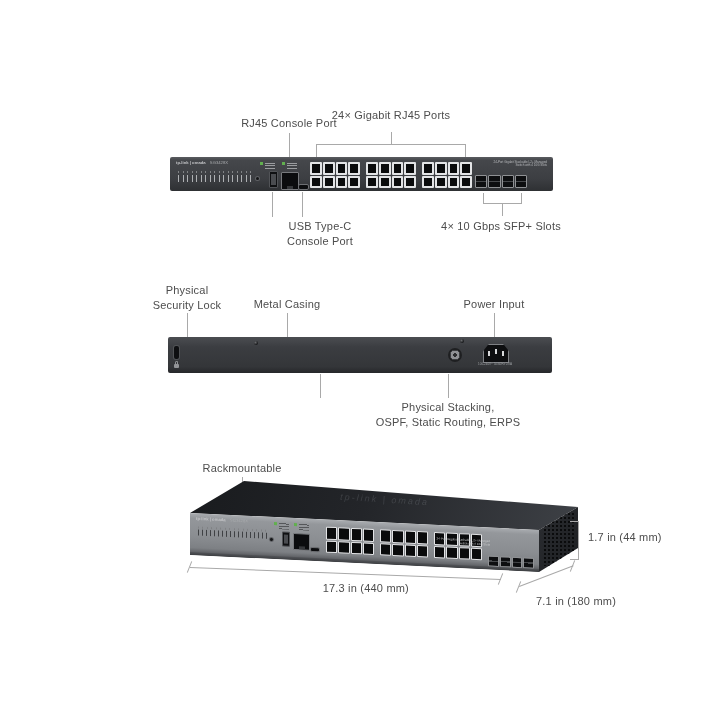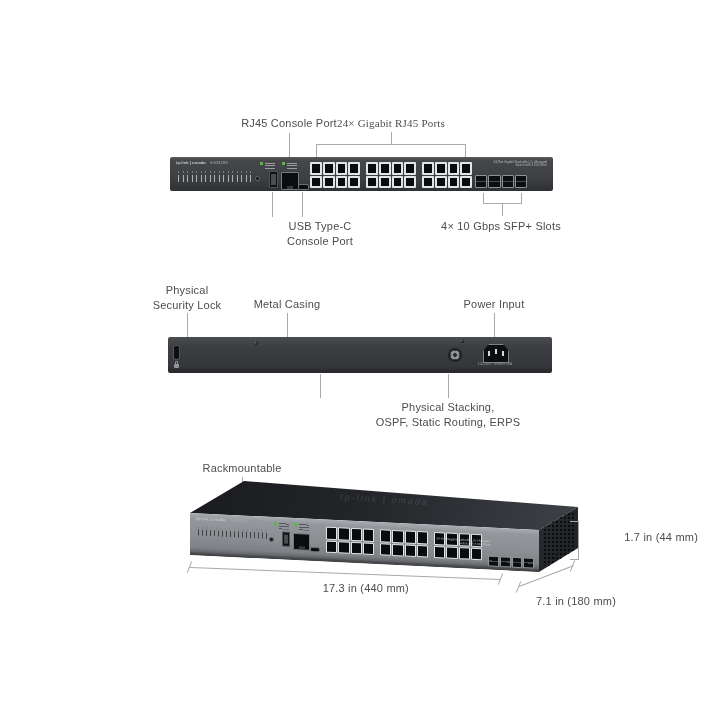--- a/index.html
+++ b/index.html
@@ -45,21 +45,21 @@
   .rating{position:absolute;font-size:6px;color:#9da0a3;text-align:center;transform:scale(.5);transform-origin:center top;white-space:nowrap;}
   .dimtext{position:absolute;font-size:11px;color:#4d4d4d;text-align:center;letter-spacing:.2px;}
   .tick{position:absolute;width:1px;height:12px;background:#a9a9a9;transform:rotate(22deg);}
   .vents{position:absolute;inset:5px 4px 6px 4px;background-image:radial-gradient(#0a0b0c 1px,transparent 1.35px);background-size:4px 4px;}
 </style>
 </head>
 <body>
 
 <section class="abs" style="left:0;top:0;width:720px;height:260px;">
   <div class="callout" style="left:204px;top:116px;width:170px;">RJ45 Console Port</div>
-  <div class="callout" style="left:306px;top:116px;width:170px;font-family:Liberation Serif, serif;">24× Gigabit RJ45 Ports</div>
+  <div class="callout" style="left:306px;top:108px;width:170px;">24× Gigabit RJ45 Ports</div>
   <div class="vline" style="left:289px;top:133px;height:24px;"></div>
   <div class="hline" style="left:316px;top:144px;width:150px;"></div>
   <div class="vline" style="left:316px;top:145px;height:12px;"></div>
   <div class="vline" style="left:465px;top:145px;height:12px;"></div>
   <div class="vline" style="left:391px;top:132px;height:12px;"></div>
 
   <div class="panel-front">
     <div class="logo-row" style="left:6px;top:3px;">
       <span>tp-link | omada</span>
       <span class="model">SG3428X</span>
@@ -252,14 +252,14 @@
   <div class="dimtext" style="left:227px;top:132px;width:160px;text-align:right;">17.3 in (440 mm)</div>
 
   <div class="hline" style="left:497px;top:136px;width:58px;transform:rotate(-21deg);transform-origin:left top;"></div>
   <div class="tick" style="left:496px;top:131px;"></div>
   <div class="tick" style="left:550px;top:110px;"></div>
   <div class="dimtext" style="left:474px;top:145px;width:160px;">7.1 in (180 mm)</div>
 
   <div class="vline" style="left:556px;top:71px;height:39px;"></div>
   <div class="hline" style="left:548px;top:71px;width:9px;"></div>
   <div class="hline" style="left:548px;top:109px;width:9px;"></div>
-  <div class="dimtext" style="left:566px;top:81px;width:110px;text-align:right;">1.7 in (44 mm)</div>
+  <div class="dimtext" style="left:566px;top:81px;width:110px;text-align:left;">1.7 in (44 mm)</div>
 </section>
 
 </body></html>

